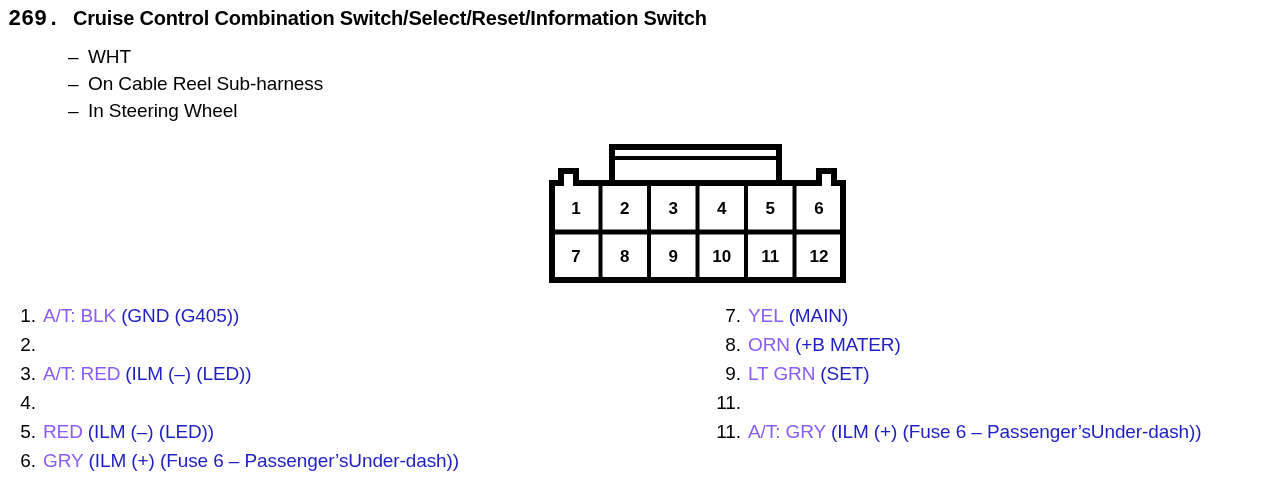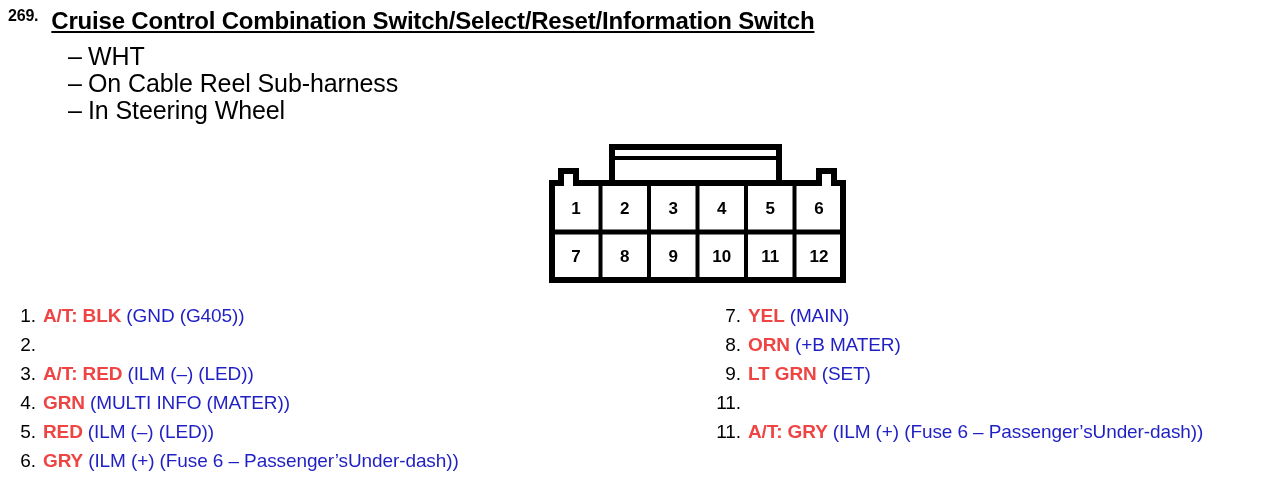--- a/index.html
+++ b/index.html
@@ -26,42 +26,42 @@
     width: 1278px;
   }
   #title-row {
     position: absolute;
     left: 8px;
     top: 7px;
     white-space: nowrap;
   }
   .title-number {
     display: inline-block;
-    font-size: 16px;
+    font-size: 22px;
     font-weight: bold;
     letter-spacing: -0.2px;
     vertical-align: top;
+    font-family: Liberation Mono, monospace;
   }
   .title-text {
     display: inline-block;
-    font-size: 24px;
+    font-size: 20px;
     font-weight: bold;
     letter-spacing: -0.2px;
     margin-left: 13px;
     vertical-align: top;
-    text-decoration: underline;
   }
 
   #subtitle-list {
     position: absolute;
     left: 68px;
     top: 43px;
   }
   .subtitle-line {
-    font-size: 25px;
+    font-size: 19px;
     line-height: 27px;
     white-space: nowrap;
     letter-spacing: -0.1px;
   }
   .subtitle-dash {
     display: inline-block;
     width: 20px;
   }
 
   
@@ -104,22 +104,21 @@
     flex: 0 0 auto;
     width: 26px;
     text-align: right;
     color: #000000;
   }
   .pin-body {
     flex: 0 0 auto;
     margin-left: 7px;
   }
   .pin-wire {
-    color: #ef4444;
-    font-weight: bold;
+    color: #8b5cf6;
   }
   .pin-desc {
     color: #1f1fc4;
     margin-left: 5px;
     margin-top: 32px;
   }
 </style>
 </head>
 <body>
 
@@ -207,23 +206,20 @@
 
   <div class="pin-row">
     <span class="pin-index">3.</span>
     <span class="pin-body">
       <span class="pin-wire">A/T: RED</span><span class="pin-desc">(ILM (–) (LED))</span>
     </span>
   </div>
 
   <div class="pin-row">
     <span class="pin-index">4.</span>
-    <span class="pin-body">
-      <span class="pin-wire">GRN</span><span class="pin-desc">(MULTI INFO (MATER))</span>
-    </span>
   </div>
 
   <div class="pin-row">
     <span class="pin-index">5.</span>
     <span class="pin-body">
       <span class="pin-wire">RED</span><span class="pin-desc">(ILM (–) (LED))</span>
     </span>
   </div>
 
   <div class="pin-row">

